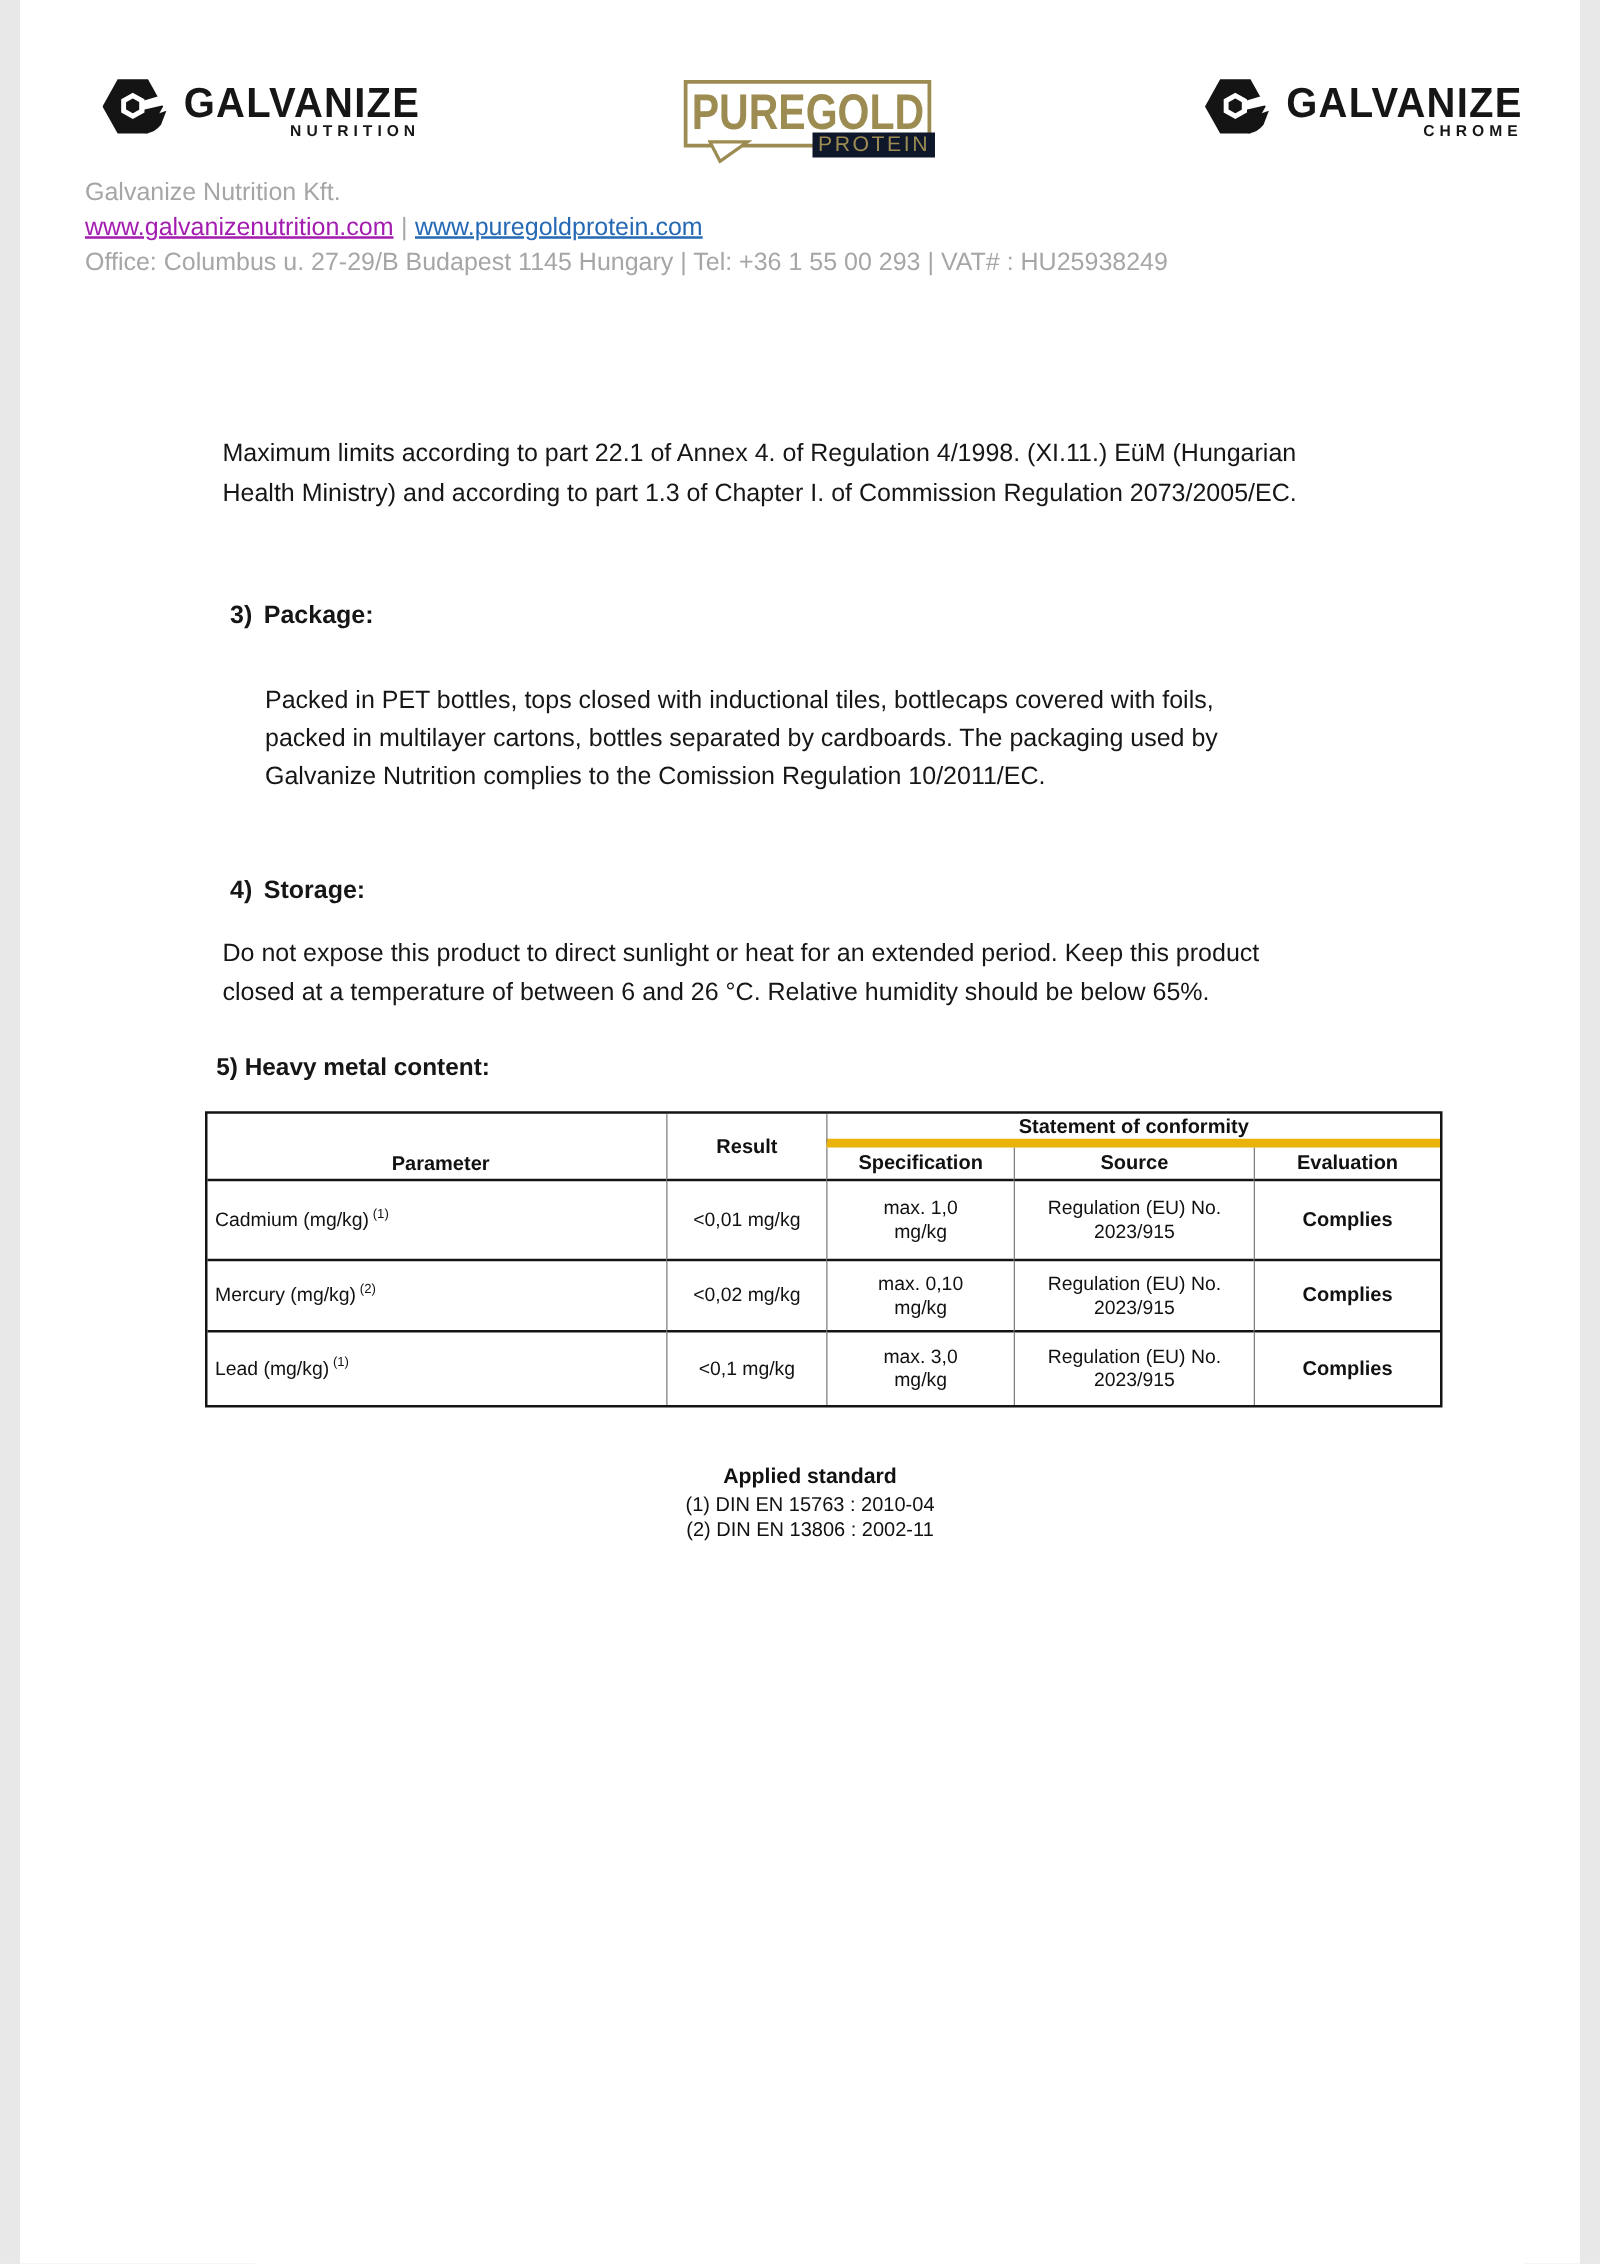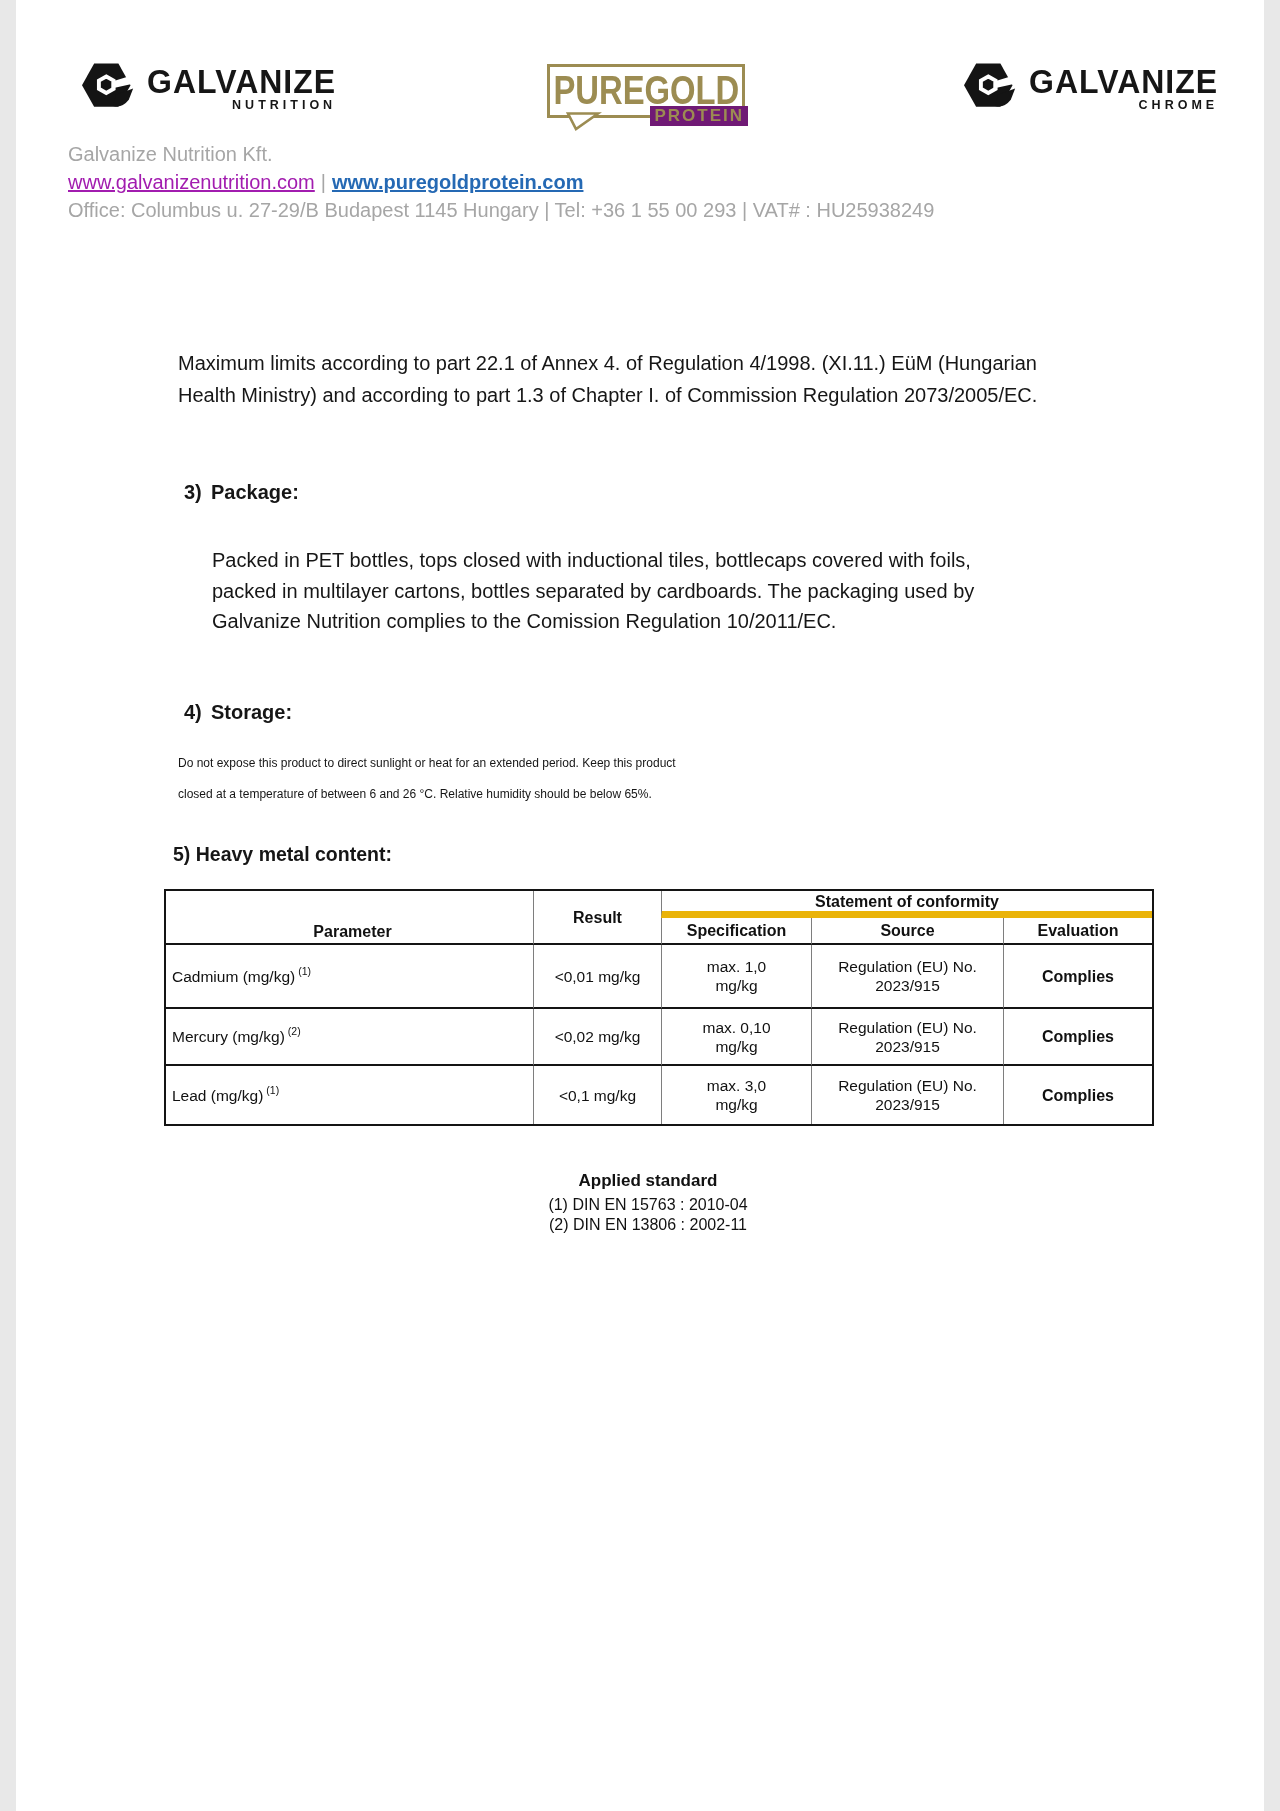--- a/index.html
+++ b/index.html
@@ -28,41 +28,41 @@
   .logo-puregold { position:absolute; left:531px; top:64px; width:198px; height:54px; }
   .pg-box {
     position:relative; width:198px; height:54px; border:3px solid #9c8c52;
     display:flex; align-items:center; justify-content:center;text-align:right;
   }
   .pg-name {
     font-size:40px; font-weight:bold; color:#9c8c52; letter-spacing:0;
     transform:scaleX(0.82); transform-origin:center; line-height:40px; margin-top:-2px;
   }
   .pg-division {
-    position:absolute; right:-6px; bottom:-11px; background:#701a75;
-    padding:0 4px; font-size:17px; font-weight:bold; letter-spacing:2px; color:#9c8c52;
+    position:absolute; right:-6px; bottom:-11px; background:#0f172a;
+    padding:0 4px; font-size:17px; font-weight:normal; letter-spacing:2px; color:#9c8c52;
     white-space:nowrap;
   }
   .pg-tail { position:absolute; left:16px; bottom:-16px; width:36px; height:19px; }
 
   
   .address { position:absolute; left:52px; top:140px; font-size:20px; line-height:28px; color:#a6a6a6; }
   .address .link1 { color:#a21caf; text-decoration:underline; }
   .address .sep { color:#a6a6a6; padding:0 6px; }
-  .address .link2 { color:#2569b4; text-decoration:underline; font-weight:bold; }
+  .address .link2 { color:#2569b4; text-decoration:underline; font-weight:normal; }
 
   
   .multiline { white-space:pre-line; }
   .intro { position:absolute; left:162px; top:347px; font-size:20px; line-height:32px; color:#161616; }
   .sec-head { position:absolute; display:flex; font-size:20px; font-weight:bold; color:#161616; }
   .sec-head .sec-num { width:27px; flex:0 0 auto; }
   .head-package { left:168px; top:481px; }
   .head-storage { left:168px; top:701px; }
   .para-package { position:absolute; left:196px; top:545px; font-size:20px; line-height:30.5px; color:#161616; }
-  .para-storage { position:absolute; left:162px; top:748px; font-size:12px; line-height:31px; color:#161616; }
+  .para-storage { position:absolute; left:162px; top:748px; font-size:20px; line-height:31px; color:#161616; }
   .head-heavy { position:absolute; left:157px; top:843px; font-size:19.5px; font-weight:bold; color:#161616; }
 
   
   .metal-table {
     position:absolute; left:148px; top:889px;
     display:grid;
     grid-template-columns:367px 128px 150px 192px 149px;
     grid-template-rows:27px 27px 64px 57px 58px;
     border:2px solid #141414;
     background:#fff;

